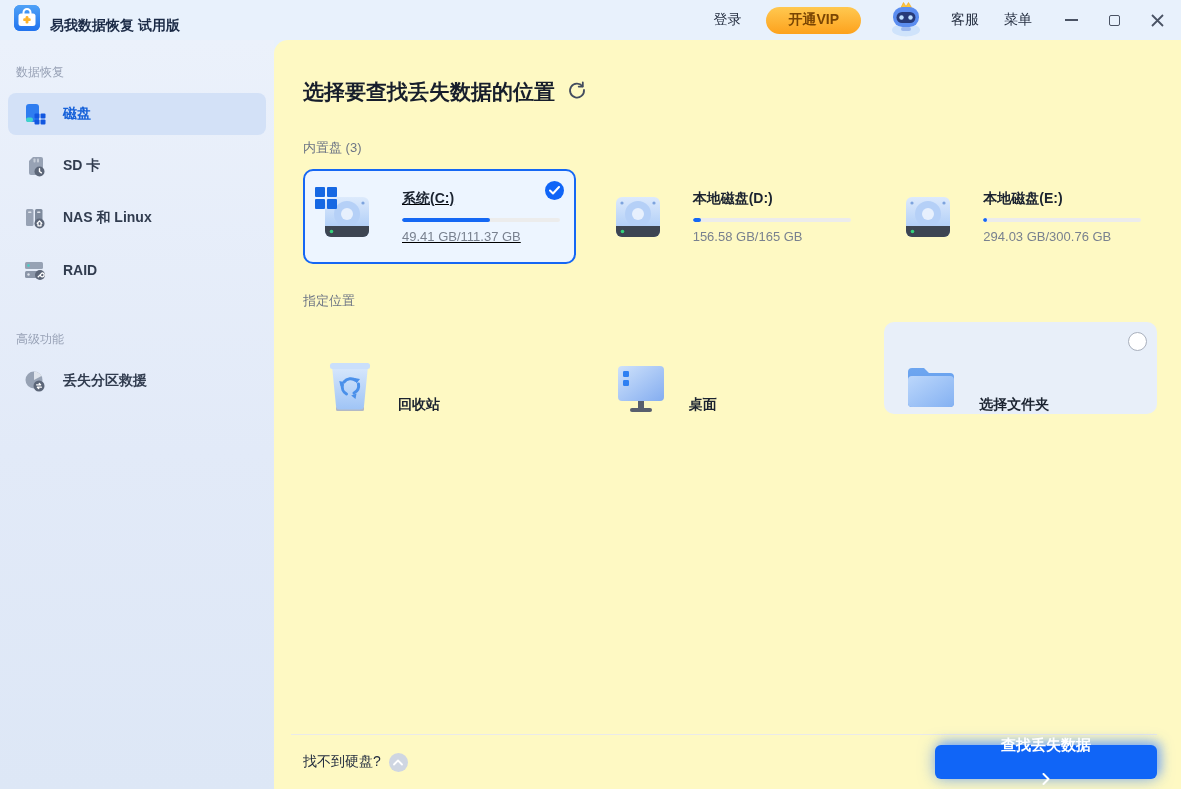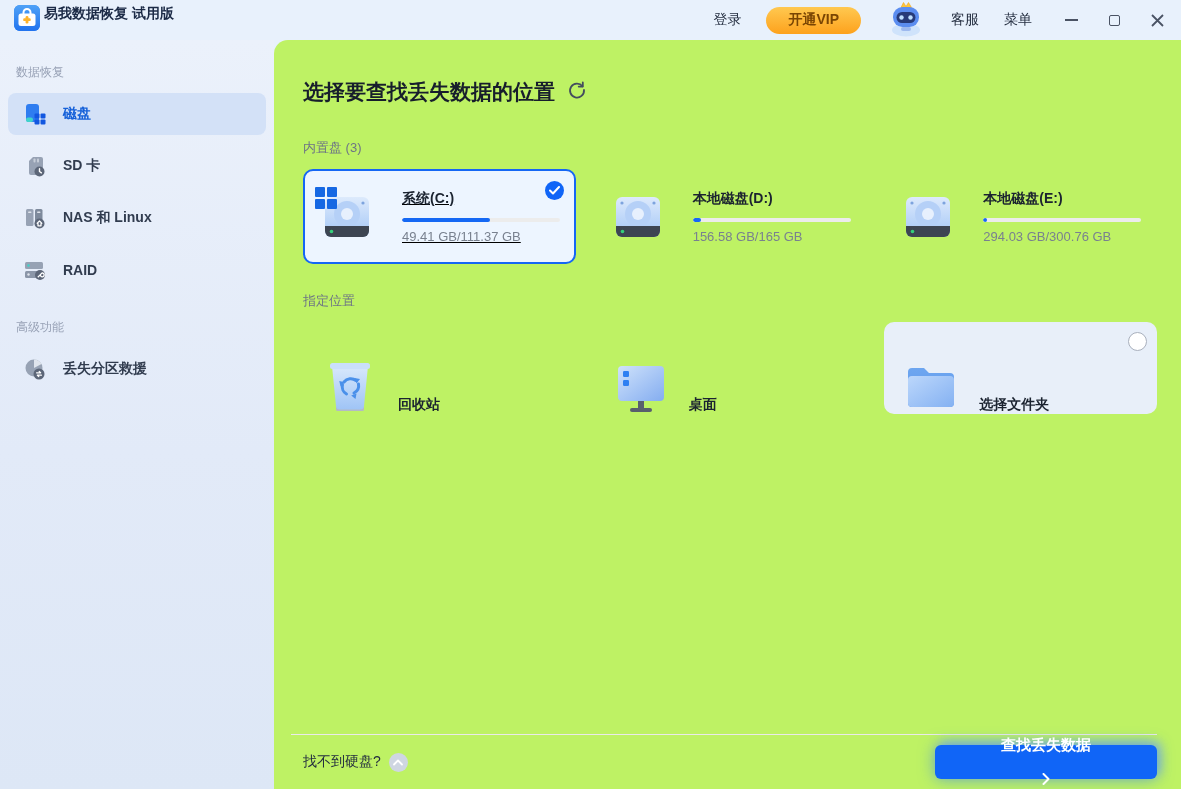--- a/index.html
+++ b/index.html
@@ -1,45 +1,45 @@
 <!DOCTYPE html>
 <html><head>
 <meta charset="utf-8">
 <style>
   * { box-sizing: border-box; margin: 0; padding: 0; }
   html,body { width:1181px; height:789px; overflow:hidden; }
   body { font-family: "Liberation Sans","DejaVu Sans",sans-serif; background:#e8f1fc; cursor:default; }
 
   
   .titlebar { height:40px; display:flex; align-items:center; padding:0 16px 0 14px; background:#e8f1fc; }
-  .app-group { display:flex; align-items:flex-start; gap:4px; }
+  .app-group { display:flex; align-items:flex-end; gap:10px; }
   .app-title { font-size:14px; font-weight:bold; color:#1b2a46; }
   .tb-right { margin-left:auto; display:flex; align-items:center; gap:25px; }
   .tb-link { font-size:14px; color:#232d3f; }
   .vip-btn { height:27px; padding:0 22px; border-radius:15px; border:none;
              background:linear-gradient(180deg,#ffc850,#fda21d);
              font-size:14px; font-weight:bold; color:#7a4503; display:flex; align-items:center; }
   .win-controls { display:flex; align-items:center; gap:27px; margin-left:6px; }
   .win-btn { display:flex; align-items:center; justify-content:center; width:16px; height:16px; }
   .min-glyph { width:13px; border-top:2px solid #4a5364; }
   .max-glyph { width:11px; height:11px; border:1.8px solid #4a5364; border-radius:2px; }
 
   
   .page { display:flex; height:749px; }
   .sidebar { width:274px; flex:0 0 274px; padding-top:24px;
              background:linear-gradient(180deg,#ebf1fb 0%,#e2eaf8 55%,#dde7f6 100%); }
   .side-label { font-size:12px; color:#98a2b6; margin:0 0 12px 16px; }
-  .side-label.second { margin-top:28px; }
+  .side-label.second { margin-top:40px; }
   .side-item { height:42px; margin:0 8px 10px 8px; border-radius:8px;
                display:flex; align-items:center; gap:15px; padding-left:14px;
                font-size:14px; font-weight:bold; color:#313c4f; }
   .side-item.selected { background:#d3e1f7; color:#1661d9; }
   .side-icon { width:26px; height:26px; flex:0 0 26px; }
 
-  .main { flex:1; background:#bef264; border-top-left-radius:14px; display:flex; flex-direction:column; }
+  .main { flex:1; background:#fef9c3; border-top-left-radius:14px; display:flex; flex-direction:column; }
   .content { flex:1; padding:0 24px 0 29px; }
   .page-title-row { margin-top:38px; display:flex; align-items:center; gap:12px; }
   .page-title { font-size:21px; font-weight:bold; color:#171e2c; }
   .group-label { font-size:13px; color:#6d7585; margin-top:33px; }
   .cards { display:grid; grid-template-columns:repeat(3,1fr); gap:18px; margin-top:12px; }
 
   .drive-card { position:relative; height:95px; border-radius:10px; border:2px solid transparent;
                 display:flex; align-items:center; padding-left:11px; }
   .drive-card.selected { background:#edf5ff; border-color:#1567f4;text-decoration:underline; }
   .drive-icon-wrap { position:relative; width:62px; height:62px; flex:0 0 62px; margin-right:24px; }

